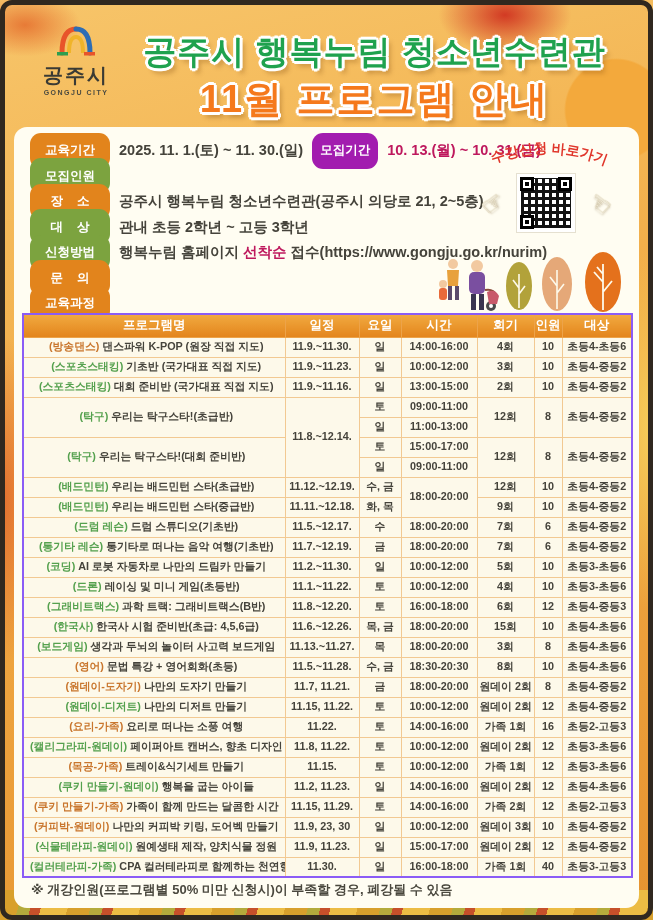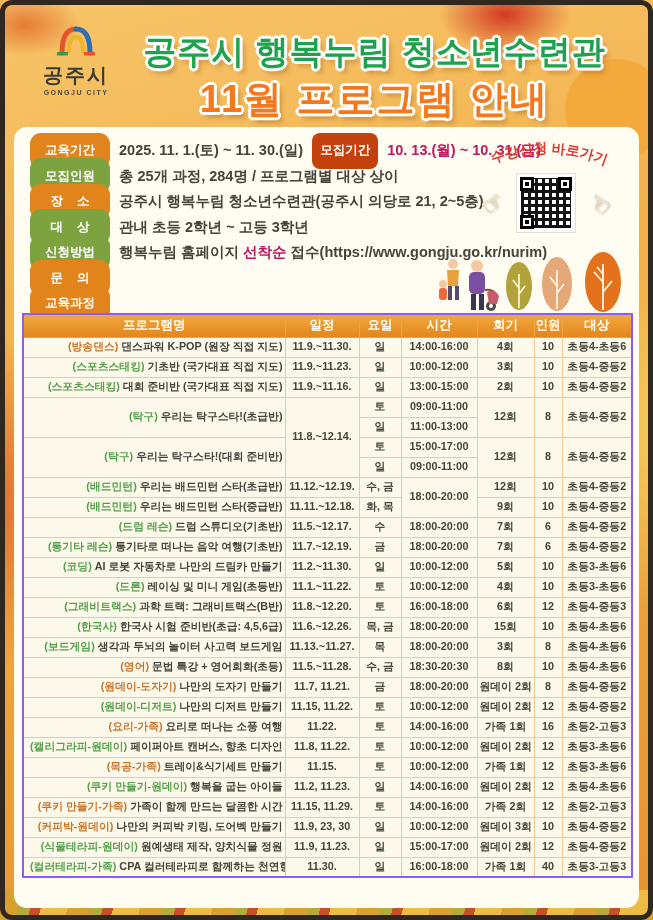--- a/index.html
+++ b/index.html
@@ -27,21 +27,21 @@
   .t1 { top:30px; font-size:33px; color:#1fa24e; letter-spacing:1px; }
   .t2 { top:74px; font-size:38px; color:#f5791c; letter-spacing:2px; }
 
   
   .panel { position:absolute; left:14px; top:127px; width:625px; height:781px; background:#fffdf2; border-radius:13px; z-index:1; }
 
   .info { position:absolute; left:16px; top:11px; }
   .irow { display:flex; align-items:center; height:25.5px; gap:9px; }
   .pill { min-width:80px; height:36px; border-radius:11px; color:#fff; font-weight:bold; font-size:12.5px;
     display:inline-flex; align-items:center; justify-content:center; padding:0 7px; white-space:pre; }
-  .pill.o { background:#e2841c; } .pill.g { background:#7ca33f; } .pill.r { background:#c2410c; min-width:66px;border-radius:8px; }
+  .pill.o { background:#e2841c; } .pill.g { background:#7ca33f; } .pill.r { background:#a21caf; min-width:66px; }
   .ival { font-size:14.5px; font-weight:bold; color:#45433b; white-space:pre; }
   .ival .em-red, .ival.red { color:#be185d;text-align:right; }
 
   
   .qrblock { position:absolute; top:12px; right:26px; width:134px; text-align:center; }
   .qr-hands { position:relative; width:134px; height:64px; margin-top:2px; }
   .hand { position:absolute; top:16px; font-size:25px; color:#fffef6; text-shadow:0 0 1px #8a6a20,1px 2px 2px rgba(90,60,10,.55); }
   .hand.l { left:2px; transform:rotate(-38deg); }
   .hand.r { right:2px; transform:rotate(38deg); }
   .qr { position:relative; width:60px; height:60px; margin:0 auto; background:#fff; border:1px solid #e5e0d0; }
@@ -55,21 +55,21 @@
   .trees { position:absolute; top:119px; right:8px; }
   .family { position:absolute; top:127px; right:138px; }
 
   
   table.ptable { position:absolute; left:8px; top:186px; width:609px; border-collapse:collapse; table-layout:fixed;
     background:#fdf9ea; border:2px solid #8b5cf6; }
   .ptable th { background:linear-gradient(#f1a93f,#e3851d); color:#fff; font-size:12.5px; font-weight:bold;
     height:23px; border:1px solid #eda349; padding:0 1px; }
   .ptable td { border:1px solid #f2c992; font-size:10.8px; font-weight:bold; color:#45433b; text-align:center;
     height:20px; line-height:1.1; padding:0 2px; white-space:nowrap; overflow:hidden; }
-  .ptable td.name { text-align:right; padding-left:6px; }
+  .ptable td.name { text-align:center; padding-left:6px; }
   .pfx { font-weight:bold; } .pfx.po { color:#c9762d; } .pfx.pg { color:#55a14e; }
 
   .note { position:absolute; left:17px; bottom:9px; font-size:13px; font-weight:bold; color:#4a483e; }
 </style>
 </head>
 <body>
 
 <div class="poster">
   <div class="bg"></div>
   <div class="rays"></div>
@@ -92,21 +92,20 @@
 
     <div class="info">
       <div class="irow">
         <span class="pill o">교육기간</span>
         <span class="ival">2025. 11. 1.(토) ~ 11. 30.(일)</span>
         <span class="pill r">모집기간</span>
         <span class="ival red">10. 13.(월) ~ 10. 31.(금)</span>
       </div>
       <div class="irow">
         <span class="pill g">모집인원</span>
-        <span class="ival">총 25개 과정, 284명 / 프로그램별 대상 상이</span>
       </div>
       <div class="irow">
         <span class="pill o">장    소</span>
         <span class="ival">공주시 행복누림 청소년수련관(공주시 의당로 21, 2~5층)</span>
       </div>
       <div class="irow">
         <span class="pill g">대    상</span>
         <span class="ival">관내 초등 2학년 ~ 고등 3학년</span>
       </div>
       <div class="irow">
@@ -415,16 +414,17 @@
             <td>11.30.</td>
             <td>일</td>
             <td>16:00-18:00</td>
             <td>가족 1회</td>
             <td>40</td>
             <td>초등3-고등3</td>
           </tr>
         </tbody>
     </table>
 
+    <div class="note">※ 개강인원(프로그램별 50% 미만 신청시)이 부족할 경우, 폐강될 수 있음</div>
   </div>
 
   <div class="frame"></div>
 </div>
 
 </body></html>

